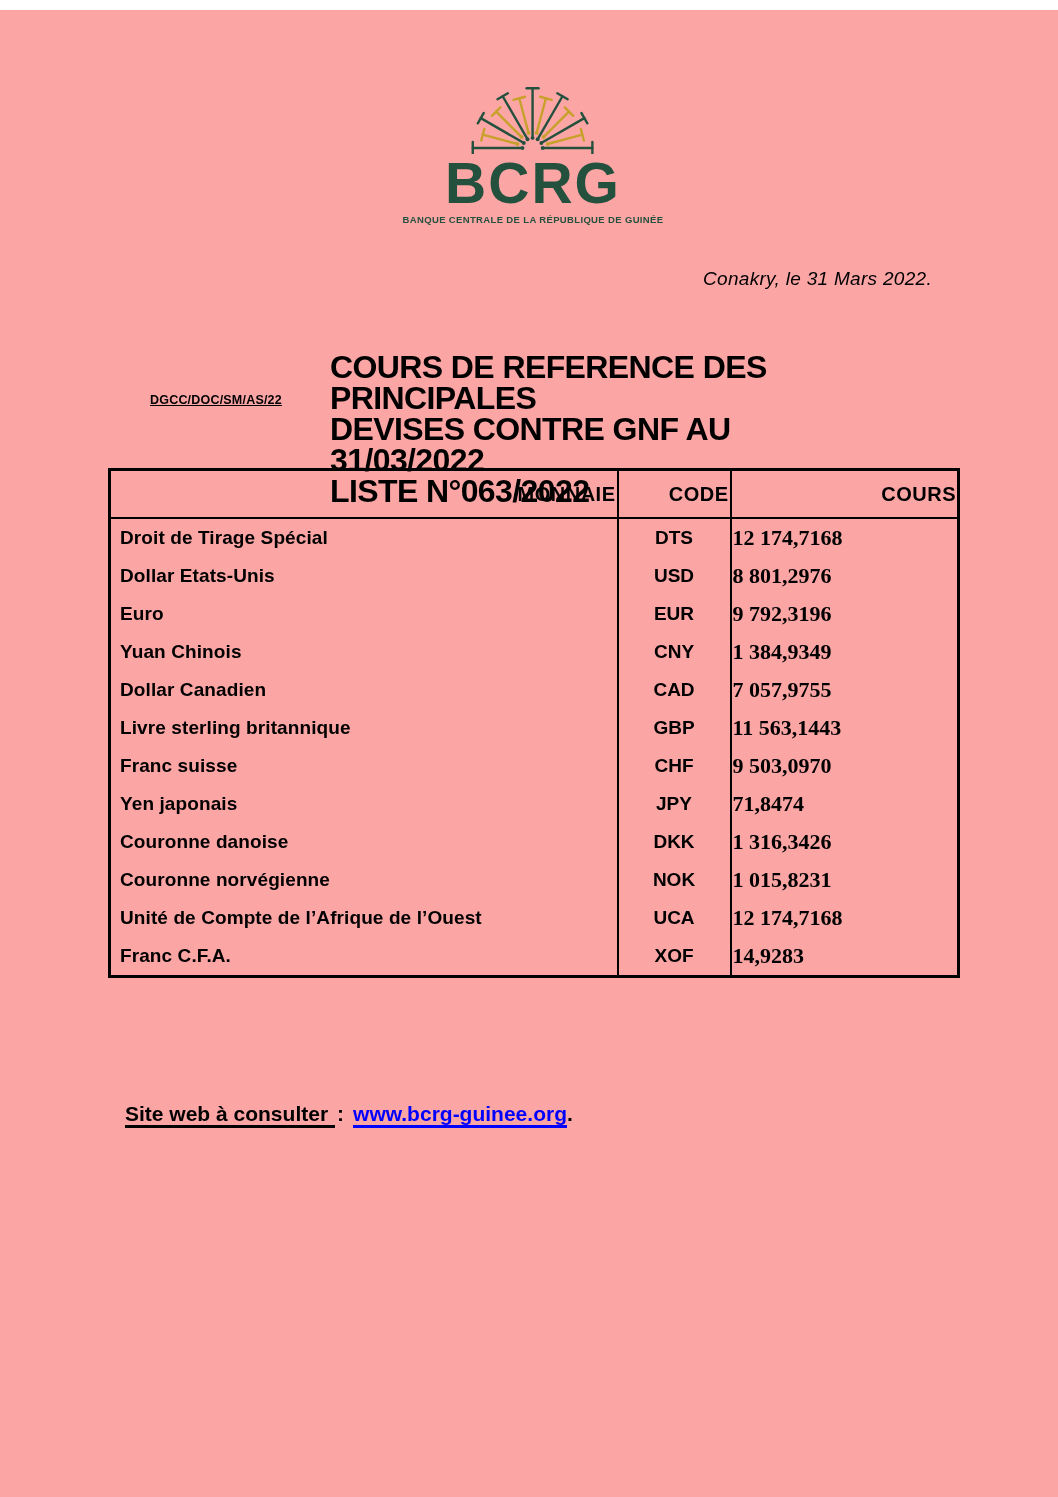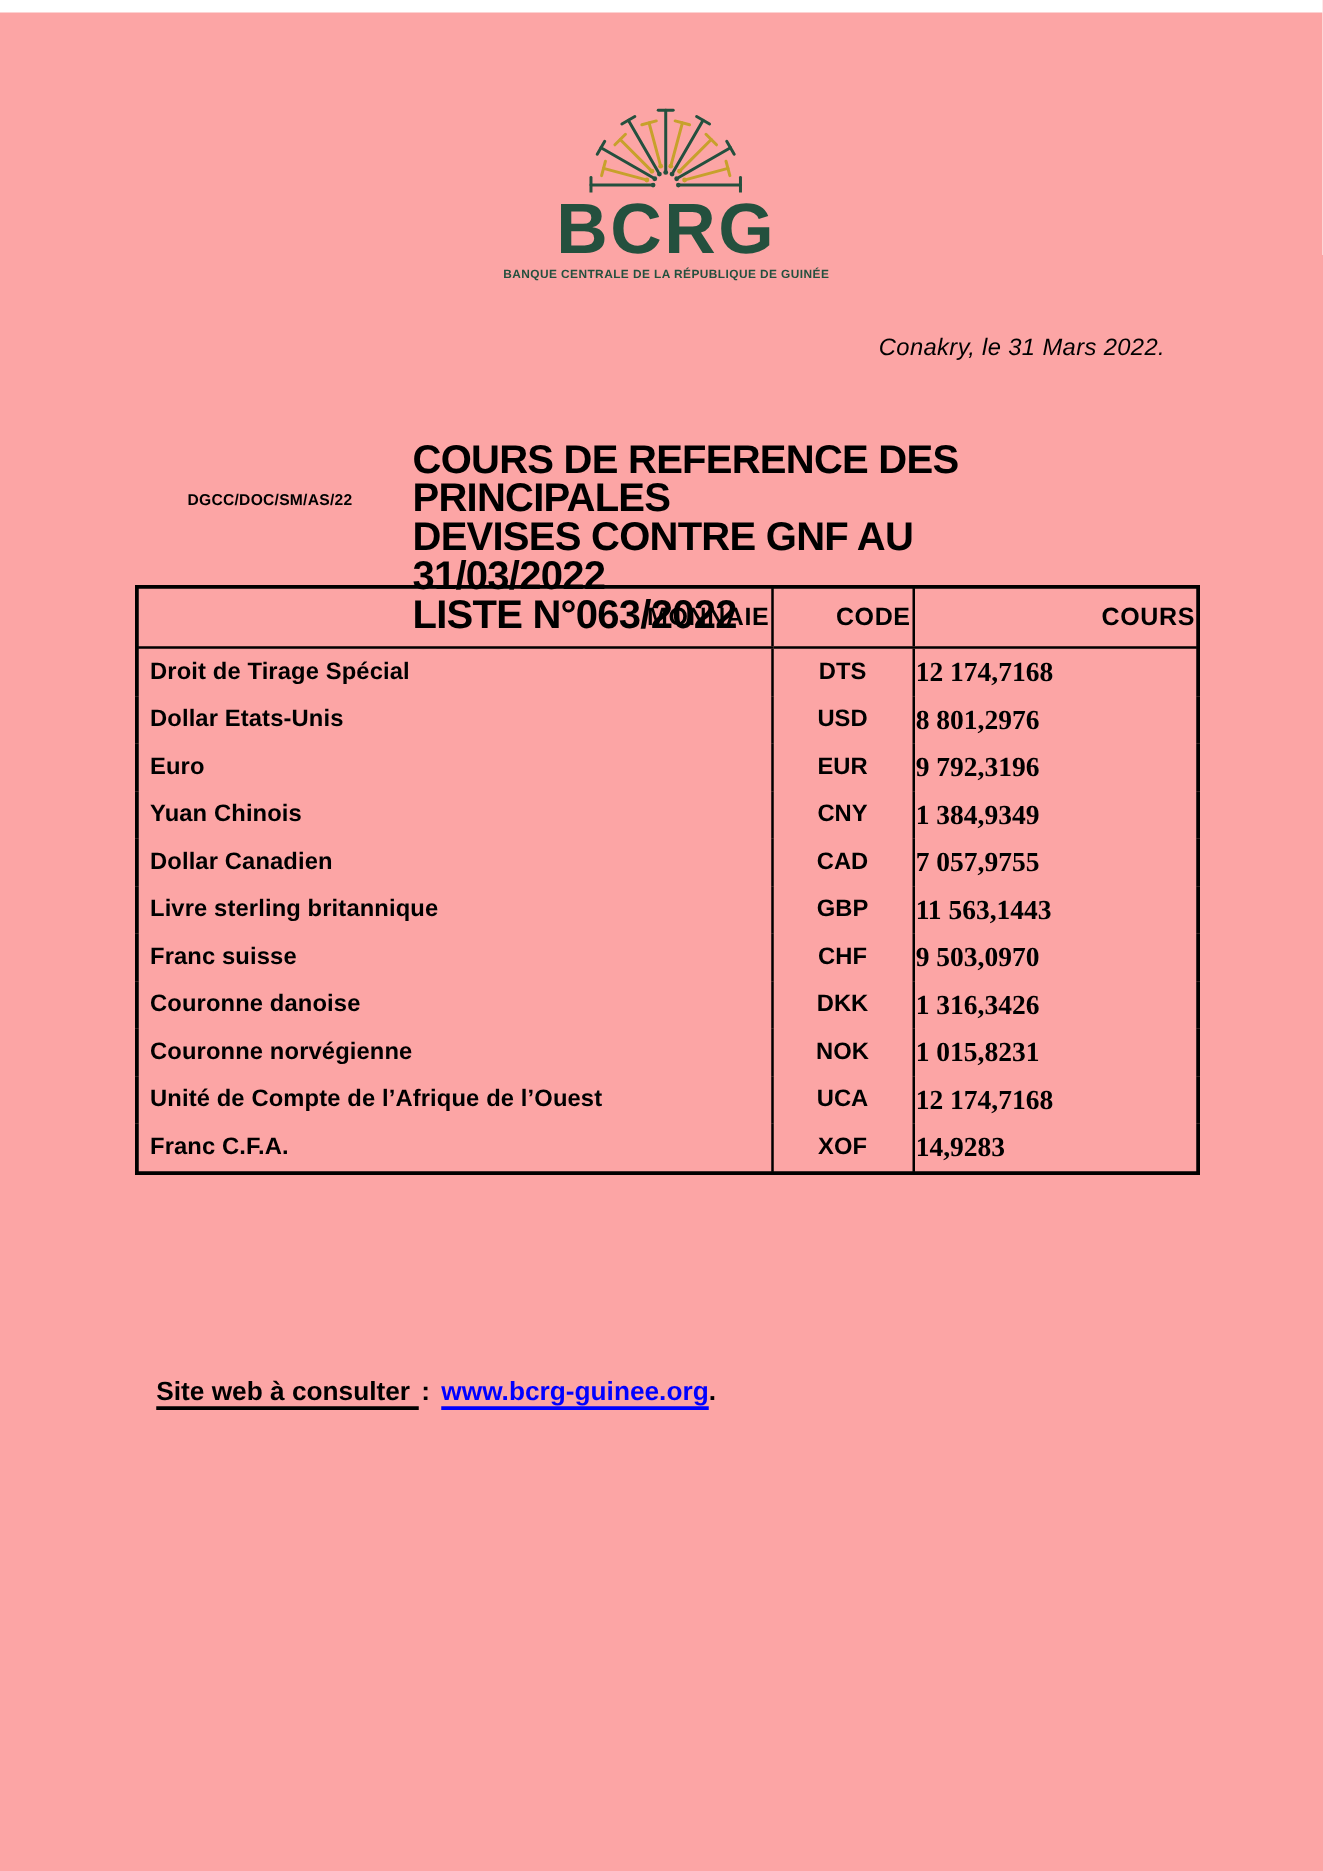--- a/index.html
+++ b/index.html
@@ -31,21 +31,21 @@
 
   
   .date-line{
     position:absolute;top:258px;right:126px;
     font-style:italic;font-size:19px;letter-spacing:.3px;
   }
 
   
   .reference{
     position:absolute;top:383px;left:150px;
-    font-size:12.5px;font-weight:bold;letter-spacing:.2px;
+    font-size:12.5px;font-weight:bold;letter-spacing:.2px;text-decoration:underline;
   }
 
   
   .title-block{
     position:absolute;top:342px;left:330px;width:494px;
     text-align:left;
     font-weight:bold;font-size:32px;line-height:31px;
     letter-spacing:-.6px;
   }
 
@@ -200,20 +200,25 @@
       <td class="col-monnaie">Livre sterling britannique</td>
       <td class="col-code">GBP</td>
       <td class="col-cours">11 563,1443</td>
     </tr>
         <tr>
       <td class="col-monnaie">Franc suisse</td>
       <td class="col-code">CHF</td>
       <td class="col-cours">9 503,0970</td>
     </tr>
         <tr>
+      <td class="col-monnaie">Yen japonais</td>
+      <td class="col-code">JPY</td>
+      <td class="col-cours">71,8474</td>
+    </tr>
+        <tr>
       <td class="col-monnaie">Couronne danoise</td>
       <td class="col-code">DKK</td>
       <td class="col-cours">1 316,3426</td>
     </tr>
         <tr>
       <td class="col-monnaie">Couronne norvégienne</td>
       <td class="col-code">NOK</td>
       <td class="col-cours">1 015,8231</td>
     </tr>
         <tr>

